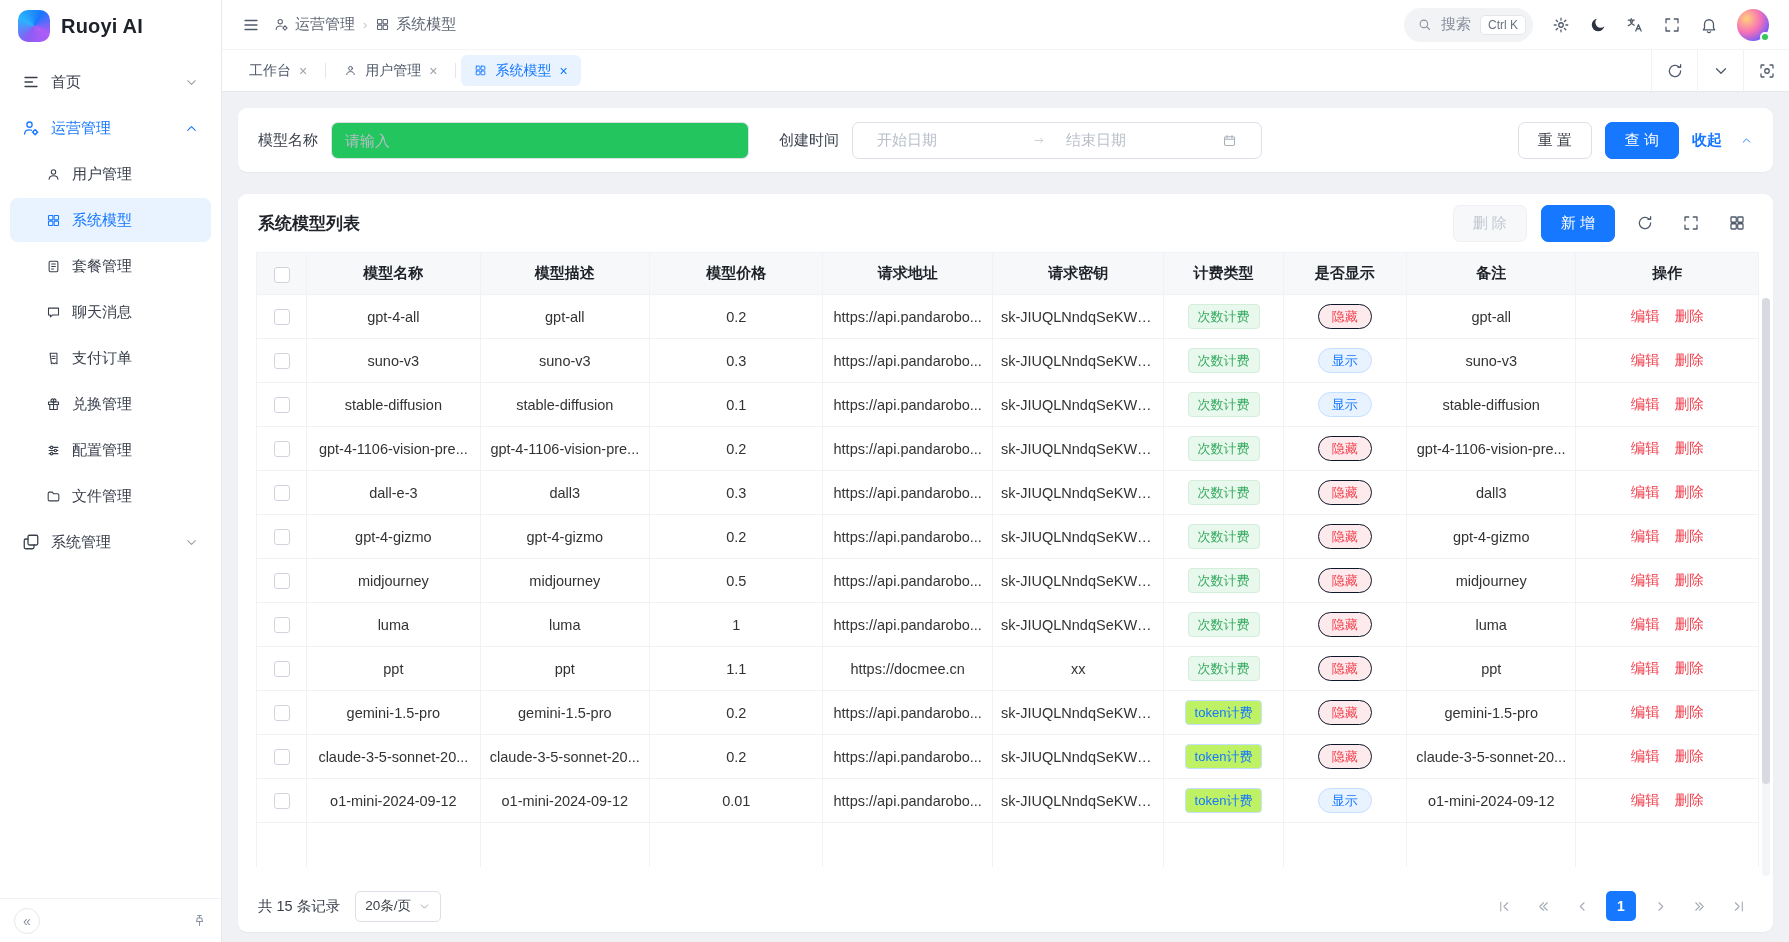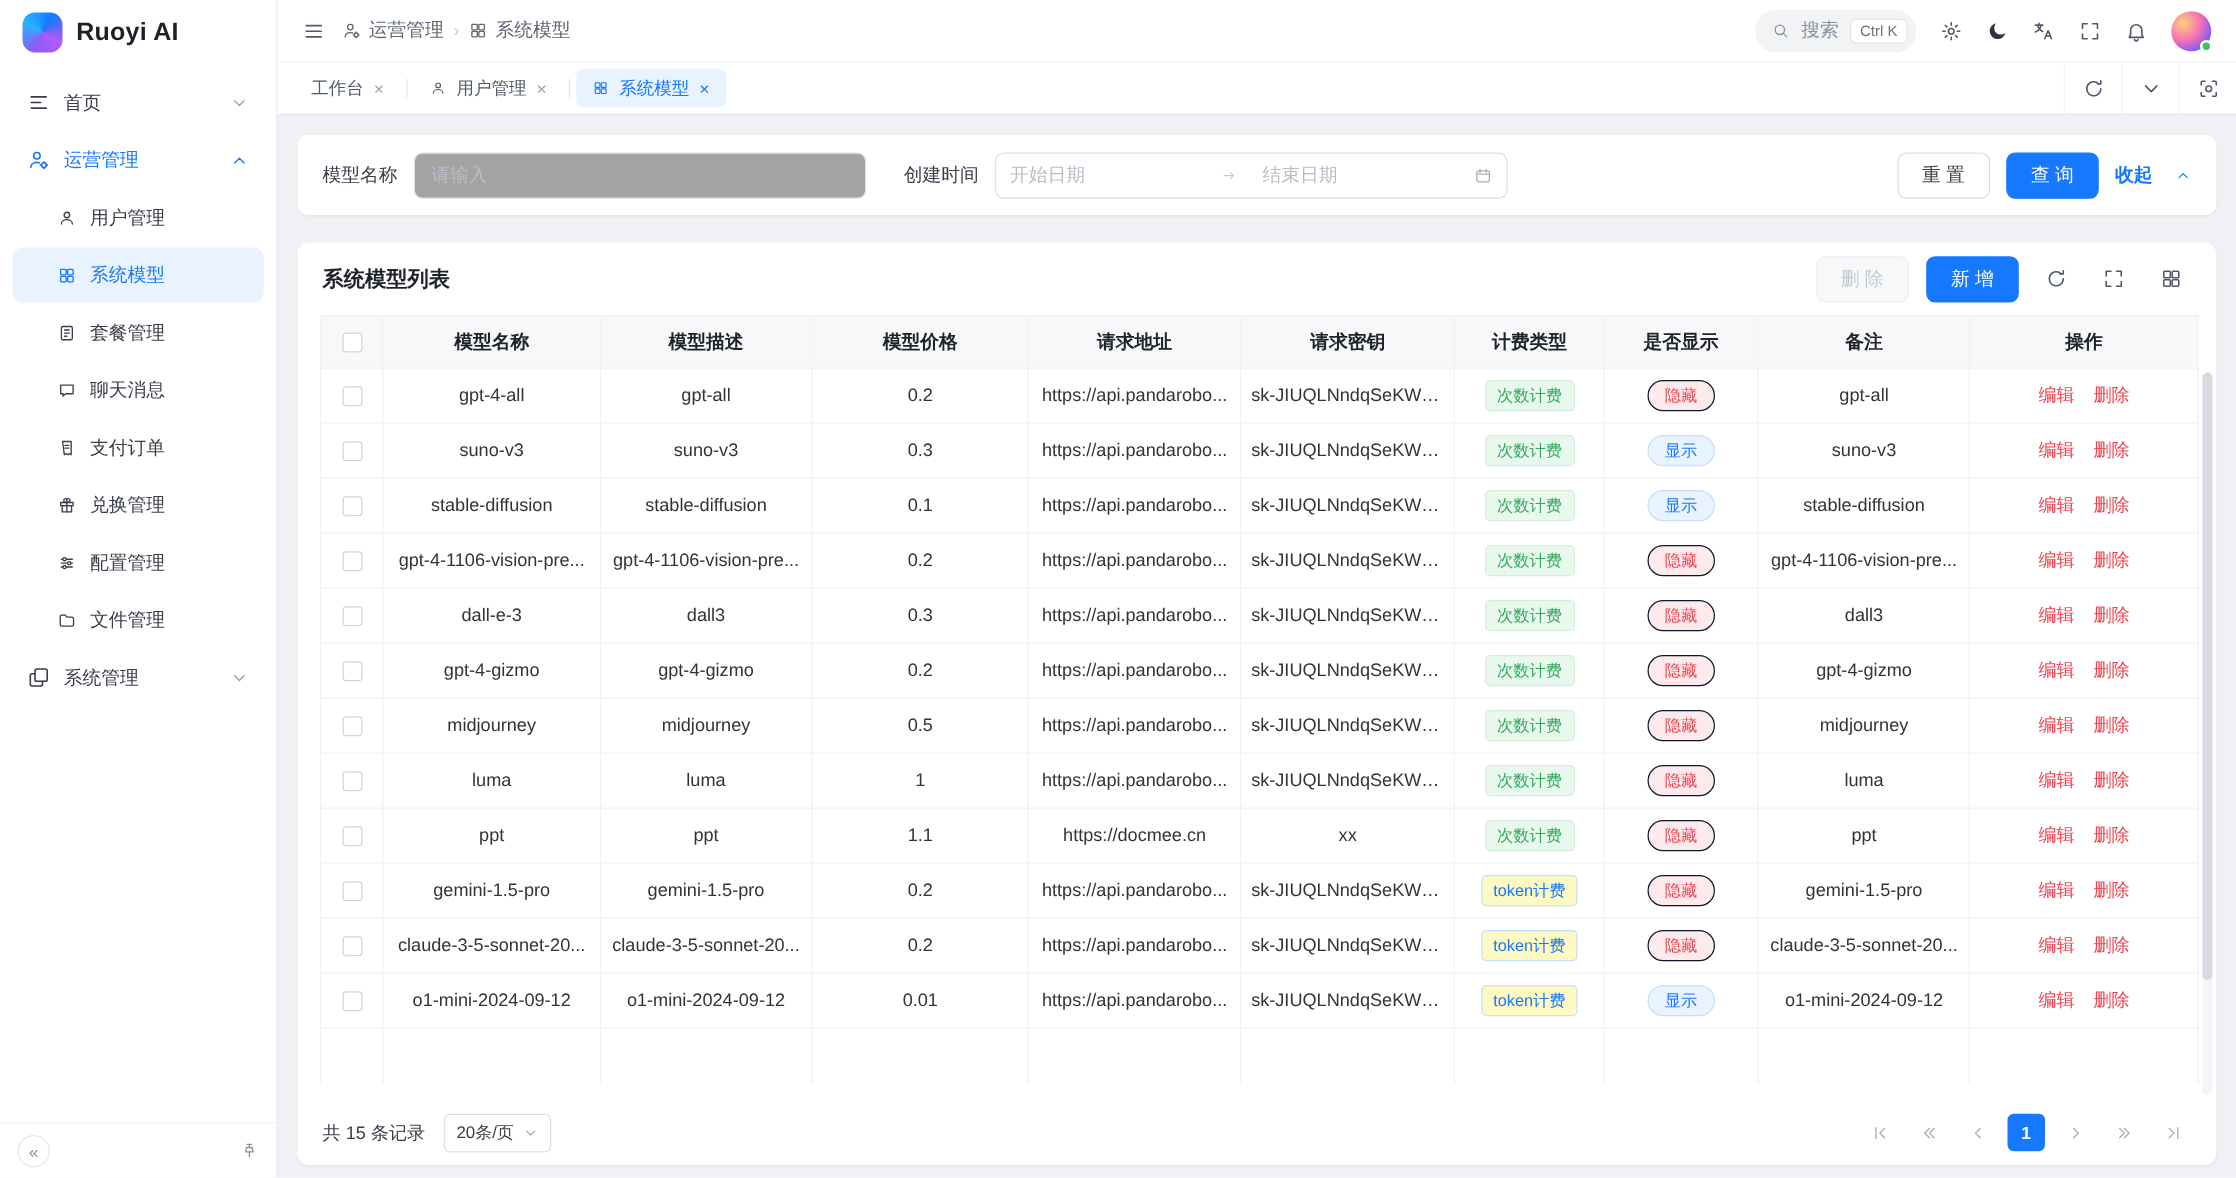--- a/index.html
+++ b/index.html
@@ -52,24 +52,24 @@
   .tab.active .close{color:var(--primary)}
   .tab-sep{width:1px;height:15px;background:#e5e6eb;margin:0 5px}
   .tab-tools{margin-left:auto;display:flex;height:100%}
   .tab-tool{width:46px;height:100%;display:flex;align-items:center;justify-content:center;border-left:1px solid var(--line);color:#4e5969;cursor:pointer}
 
   .content{flex:1;min-height:0;padding:16px 16px 10px;display:flex;flex-direction:column}
 
   
   .filter-card{background:#fff;border-radius:9px;height:64px;flex:0 0 64px;display:flex;align-items:center;padding:0 20px;box-shadow:0 1px 2px rgba(20,30,60,.04)}
   .f-label{color:#383e4a;margin-right:13px;white-space:nowrap}
-  .f-input{width:362px;height:37px;border:1px solid #dcdfe6;border-radius:7px;padding:0 13px;font-size:15px;color:var(--txt);outline:none;background:#a3a3a3;font-family:inherit}
+  .f-input{width:418px;height:37px;border:1px solid #dcdfe6;border-radius:7px;padding:0 13px;font-size:15px;color:var(--txt);outline:none;background:#22c55e;font-family:inherit}
   .f-input::placeholder{color:#b8bec8}
   .gap-lg{width:30px}
-  .date-range{width:410px;height:37px;border:1px solid #dcdfe6;border-radius:7px;display:flex;align-items:center;gap:20px;padding:0 11px;color:#b8bec8;cursor:pointer}
+  .date-range{width:410px;height:37px;border:1px solid #dcdfe6;border-radius:7px;display:flex;align-items:center;gap:20px;padding:0 24px;color:#b8bec8;cursor:pointer}
   .date-range .ph{flex:1}
   .date-range .mid{color:#c6cbd4}
   .date-range .cal{color:#aab0ba}
   .f-btns{margin-left:auto;display:flex;align-items:center;gap:13px}
   .btn{height:37px;padding:0 19px;border-radius:7px;border:1px solid #dcdfe6;background:#fff;color:#3a3f47;font-size:15px;cursor:pointer;font-family:inherit;white-space:nowrap}
   .btn-primary{background:var(--primary);border-color:var(--primary);color:#fff}
   .btn-disabled{background:#f7f8fa;border-color:#eef0f3;color:#c2c8d1;cursor:not-allowed}
   .collapse-link{color:var(--primary);display:flex;align-items:center;gap:18px;cursor:pointer;font-weight:600}
 
   
@@ -80,21 +80,21 @@
   .icon-btn{width:32px;height:32px;display:flex;align-items:center;justify-content:center;color:#4e5969;cursor:pointer;border-radius:6px}
   .table-wrap{flex:1;min-height:0;overflow:hidden;position:relative;padding:0 14px 0 18px}
   table{width:100%;border-collapse:collapse;table-layout:fixed}
   th,td{border-right:1px solid var(--line);border-bottom:1px solid var(--line);text-align:center;white-space:nowrap;overflow:hidden;text-overflow:ellipsis;padding:0 8px}
   th:first-child,td:first-child{border-left:1px solid var(--line)}
   th{height:42px;background:#f7f8fa;font-weight:600;color:#1f2329;border-top:1px solid var(--line);font-size:15px}
   td{height:44px;color:#333;font-size:14.5px}
   .checkbox{display:inline-block;width:16px;height:16px;border:1px solid #cfd4dc;border-radius:3px;background:#fff;vertical-align:middle;cursor:pointer}
   .tag{display:inline-block;padding:3px 9px;border-radius:4px;font-size:13px;line-height:1.35}
   .tag-green{background:#e9f8ec;color:#33ab5f;border:1px solid #d3efdb}
-  .tag-blue{background:#fef9c3;color:var(--primary);border:1px solid #c4dfff}
+  .tag-blue{background:#bef264;color:var(--primary);border:1px solid #c4dfff}
   .pill{display:inline-block;padding:3px 13px;border-radius:20px;font-size:13px;line-height:1.35}
   .pill-red{background:#fdeaec;color:var(--danger);border:1px solid #0f172a}
   .pill-blue{background:#e8f3ff;color:var(--primary);border:1px solid #c4dfff}
   .ops a{color:var(--danger);cursor:pointer;text-decoration:none}
   .ops a + a{margin-left:15px}
   .vtrack{position:absolute;top:46px;bottom:4px;right:3px;width:8px;border-radius:4px;background:#f4f5f7}
   .vthumb{position:absolute;top:0;left:0;width:8px;height:84%;border-radius:4px;background:#d7dbe1}
 
   .table-footer{height:52px;flex:0 0 52px;display:flex;align-items:center;gap:15px;padding:0 20px}
   .total-text{color:#383e4a;font-size:14.5px}

